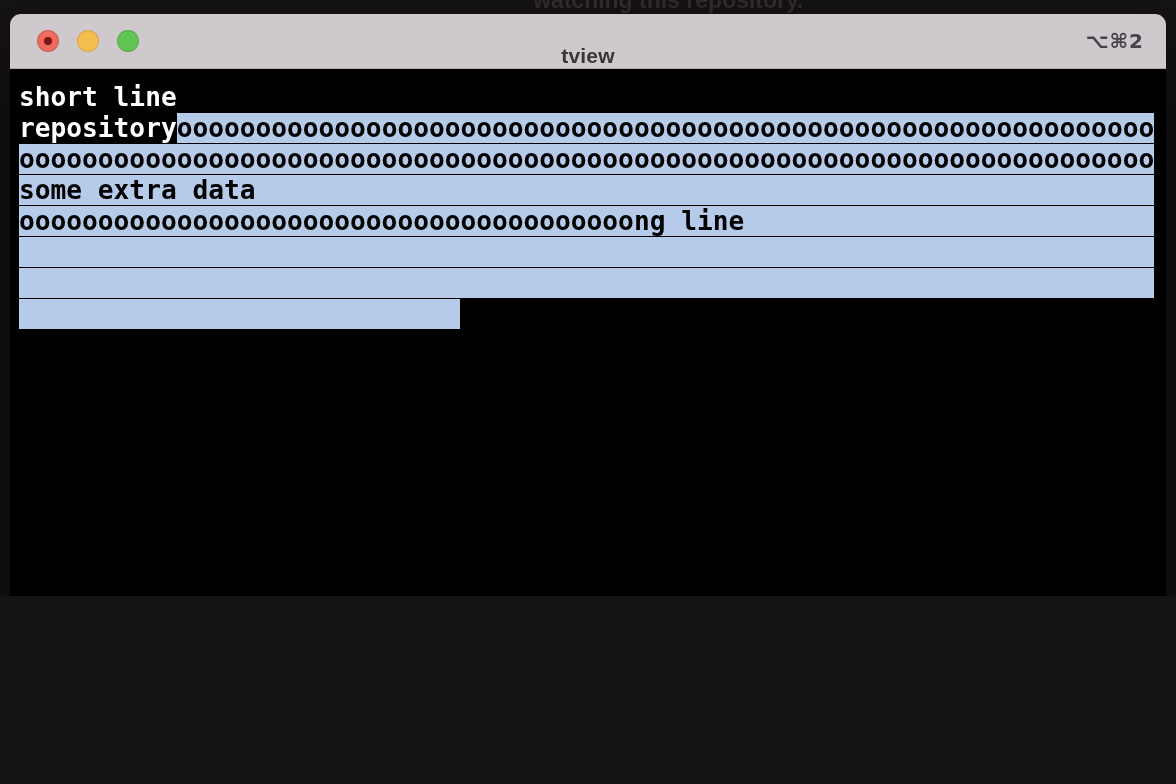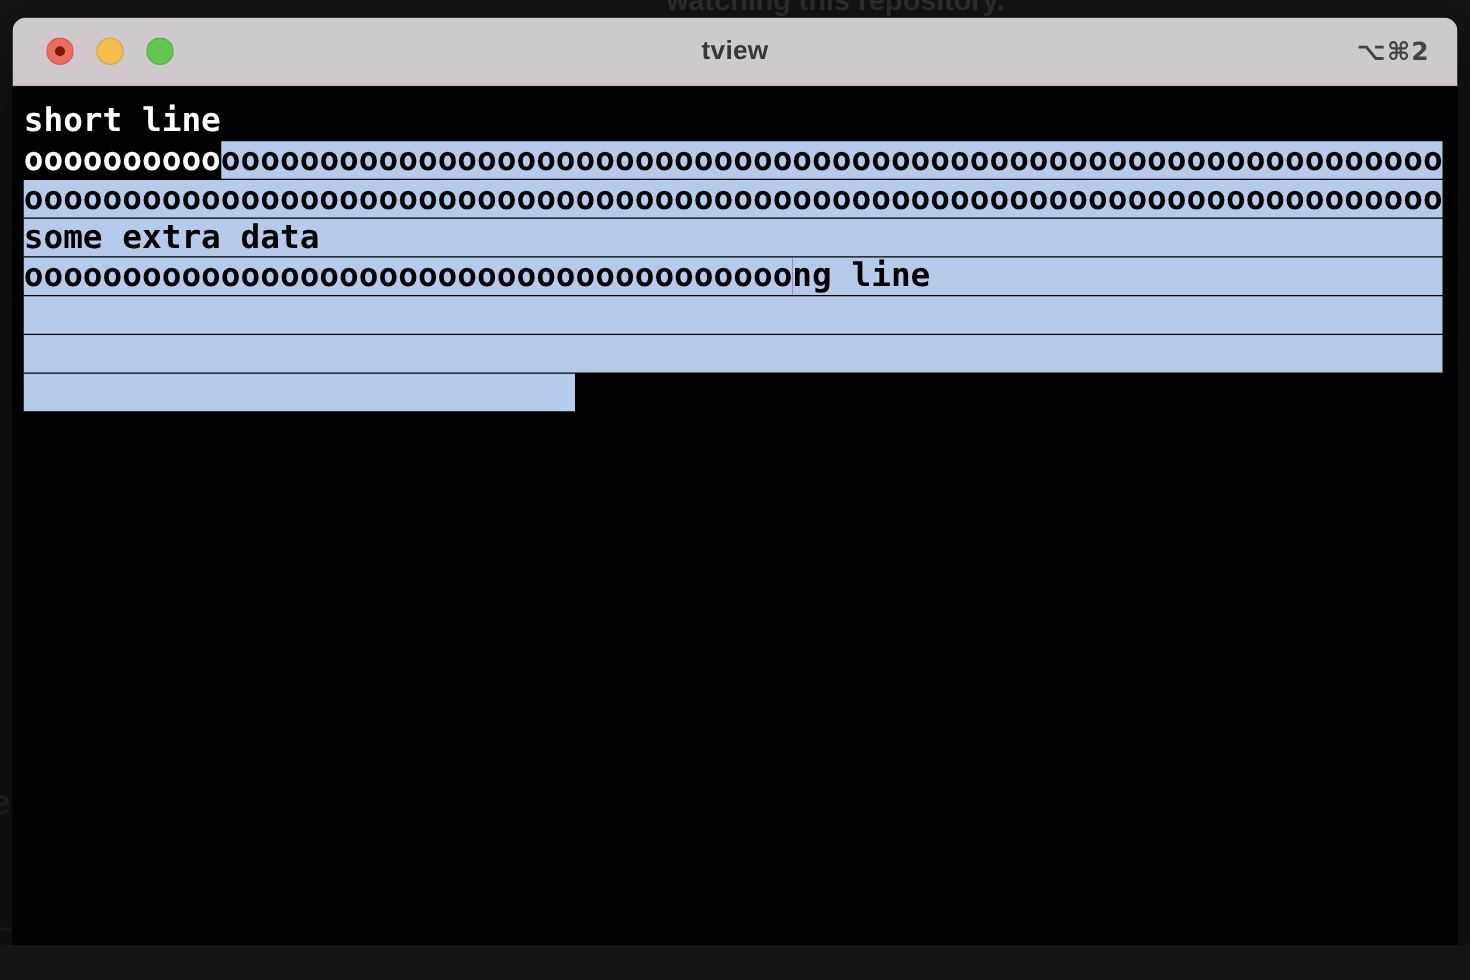--- a/index.html
+++ b/index.html
@@ -7,21 +7,21 @@
     padding: 0;
     width: 1176px;
     height: 784px;
     overflow: hidden;
     background: #161316;
     font-family: "Liberation Sans", sans-serif;
   }
   .screen {
     position: relative;
     width: 1176px;
-    height: 756px;
+    height: 596px;
     overflow: hidden;
   }
   
   .bg-top-text {
     position: absolute;
     top: -13px;
     left: 533px;
     font: 700 23px "Liberation Sans", sans-serif;
     color: #332e31;
     white-space: nowrap;
@@ -52,21 +52,21 @@
     overflow: hidden;
     background: var(--term-bg, #000);
     box-shadow: 0 25px 70px rgba(0,0,0,0.65);
   }
   .titlebar {
     position: relative;
     height: 54px;
     background: var(--titlebar-bg, #cfc9ce);
     border-bottom: 1px solid #b3adb2;
     display: flex;
-    align-items: center;
+    align-items: flex-end;
   }
   .traffic-lights {
     position: absolute;
     left: 27px;
     top: 0;
     height: 100%;
     display: flex;
     align-items: center;
     gap: 18px;
   }
@@ -151,21 +151,21 @@
         </span>
         <span class="tl min"></span>
         <span class="tl zoomb"></span>
       </div>
       <div class="title">tview</div>
       <div class="shortcut">⌥⌘2</div>
     </div>
 
     <div class="terminal" id="terminal">
         <div class="trow"><span class="plain">short line</span></div>
-        <div class="trow"><span class="plain">oooooooooo</span><span class="sel">oooooooooooooooooooooooooooooooooooooooooooooooooooooooooooooo</span></div>
+        <div class="trow"><span class="plain">repository</span><span class="sel">oooooooooooooooooooooooooooooooooooooooooooooooooooooooooooooo</span></div>
         <div class="trow"><span class="sel">oooooooooooooooooooooooooooooooooooooooooooooooooooooooooooooooooooooooo</span></div>
         <div class="trow"><span class="sel">some extra data</span><span class="sel">                                                         </span></div>
         <div class="trow"><span class="sel">ooooooooooooooooooooooooooooooooooooooo</span><span class="sel">ng line</span><span class="sel">                          </span></div>
         <div class="trow"><span class="sel">                                                                        </span></div>
         <div class="trow"><span class="sel">                                                                        </span></div>
         <div class="trow"><span class="sel">                            </span></div>
       </div>
 
   </div>
 </div>

